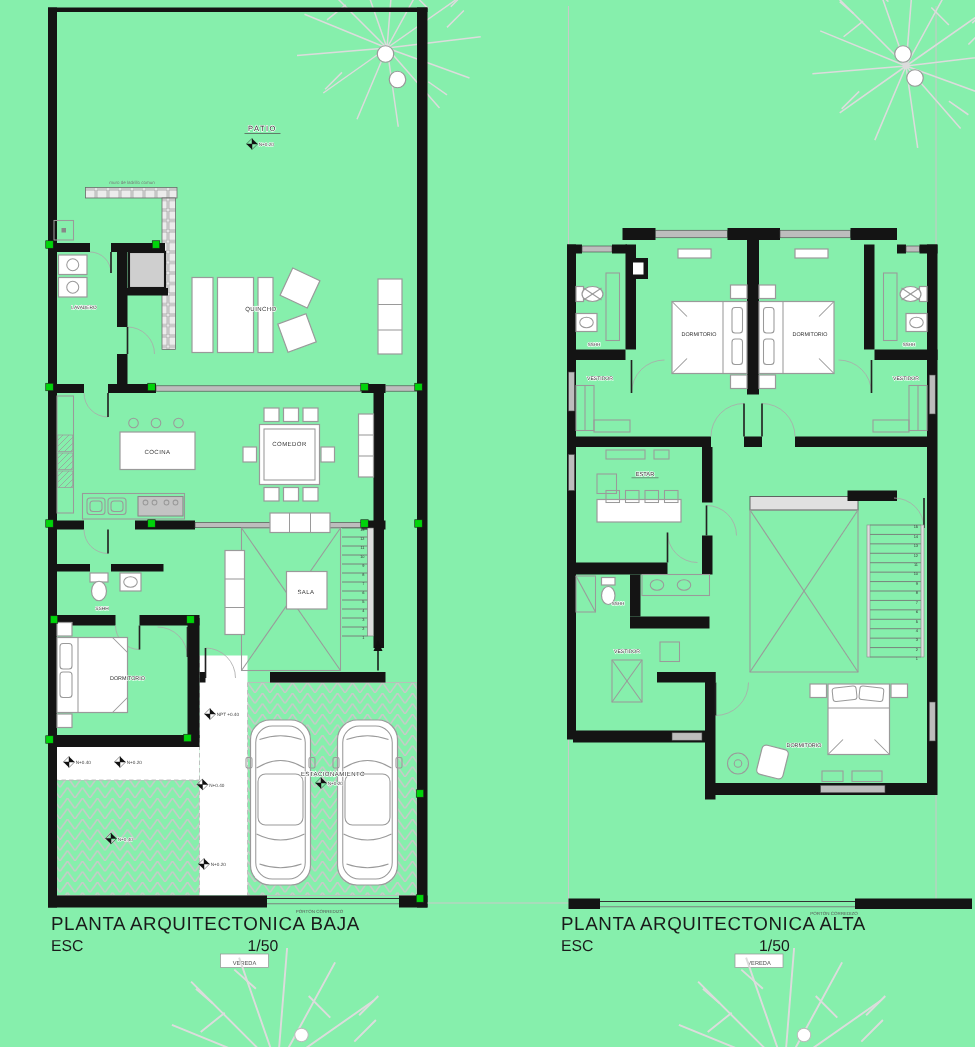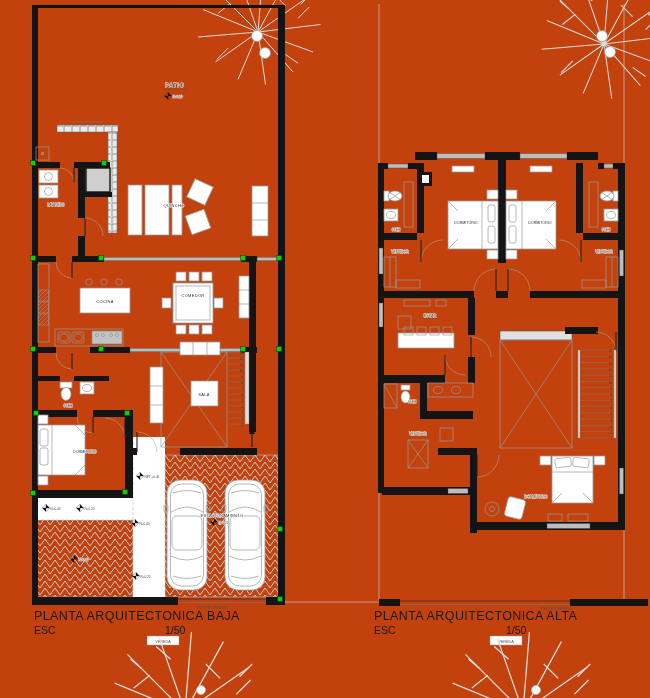--- a/index.html
+++ b/index.html
@@ -1,16 +1,16 @@
 <!DOCTYPE html>
 <html><head>
 <meta charset="utf-8">
 <style>
   html,body{margin:0;padding:0;background:#fff;}
-  .sheet{width:650px;height:698px;position:relative;background:#c2410c;font-family:"Liberation Sans",sans-serif;}
+  .sheet{width:650px;height:698px;position:relative;background:#86efac;font-family:"Liberation Sans",sans-serif;}
   svg{display:block}
   .wall{fill:#141414;stroke:none}
   .win{fill:#bdbdbd;stroke:#444;stroke-width:.4}
   .thin{fill:none;stroke:#9a9a9a;stroke-width:.7}
   .vthin{fill:none;stroke:#c9c9c9;stroke-width:.7}
   .furnf{fill:#fff;stroke:#9a9a9a;stroke-width:.8}
   .door{fill:none;stroke:#aaa;stroke-width:.55}
   .leaf{stroke:#222;stroke-width:1.1}
   .green{fill:#00d40a;stroke:#1a1a1a;stroke-width:.4}
   .paveo{fill:none;stroke:#bbb;stroke-width:.6}

